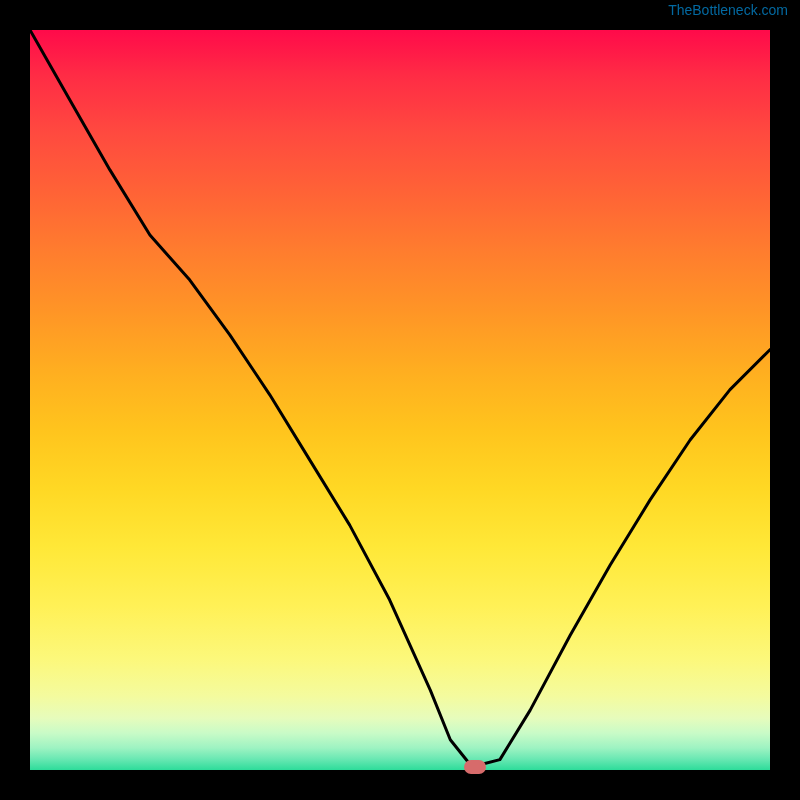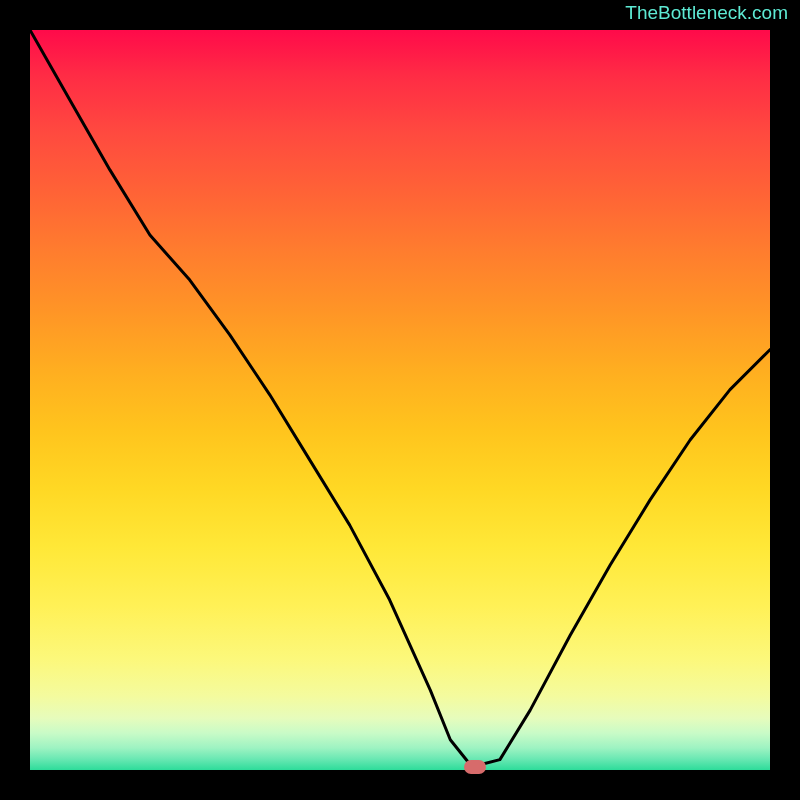--- a/index.html
+++ b/index.html
@@ -7,22 +7,22 @@
     width: 800px;
     height: 800px;
     background: #000;
     position: relative;
     font-family: Arial, sans-serif;
   }
   .watermark {
     position: absolute;
     top: 2px;
     right: 12px;
-    color: #5eead4;
-    font-size: 19px;
+    color: #0369a1;
+    font-size: 14px;
     font-weight: 500;
     z-index: 10;
   }
   .plot-area {
     position: absolute;
     left: 30px;
     top: 30px;
     width: 740px;
     height: 740px;
     background: linear-gradient(to bottom,

